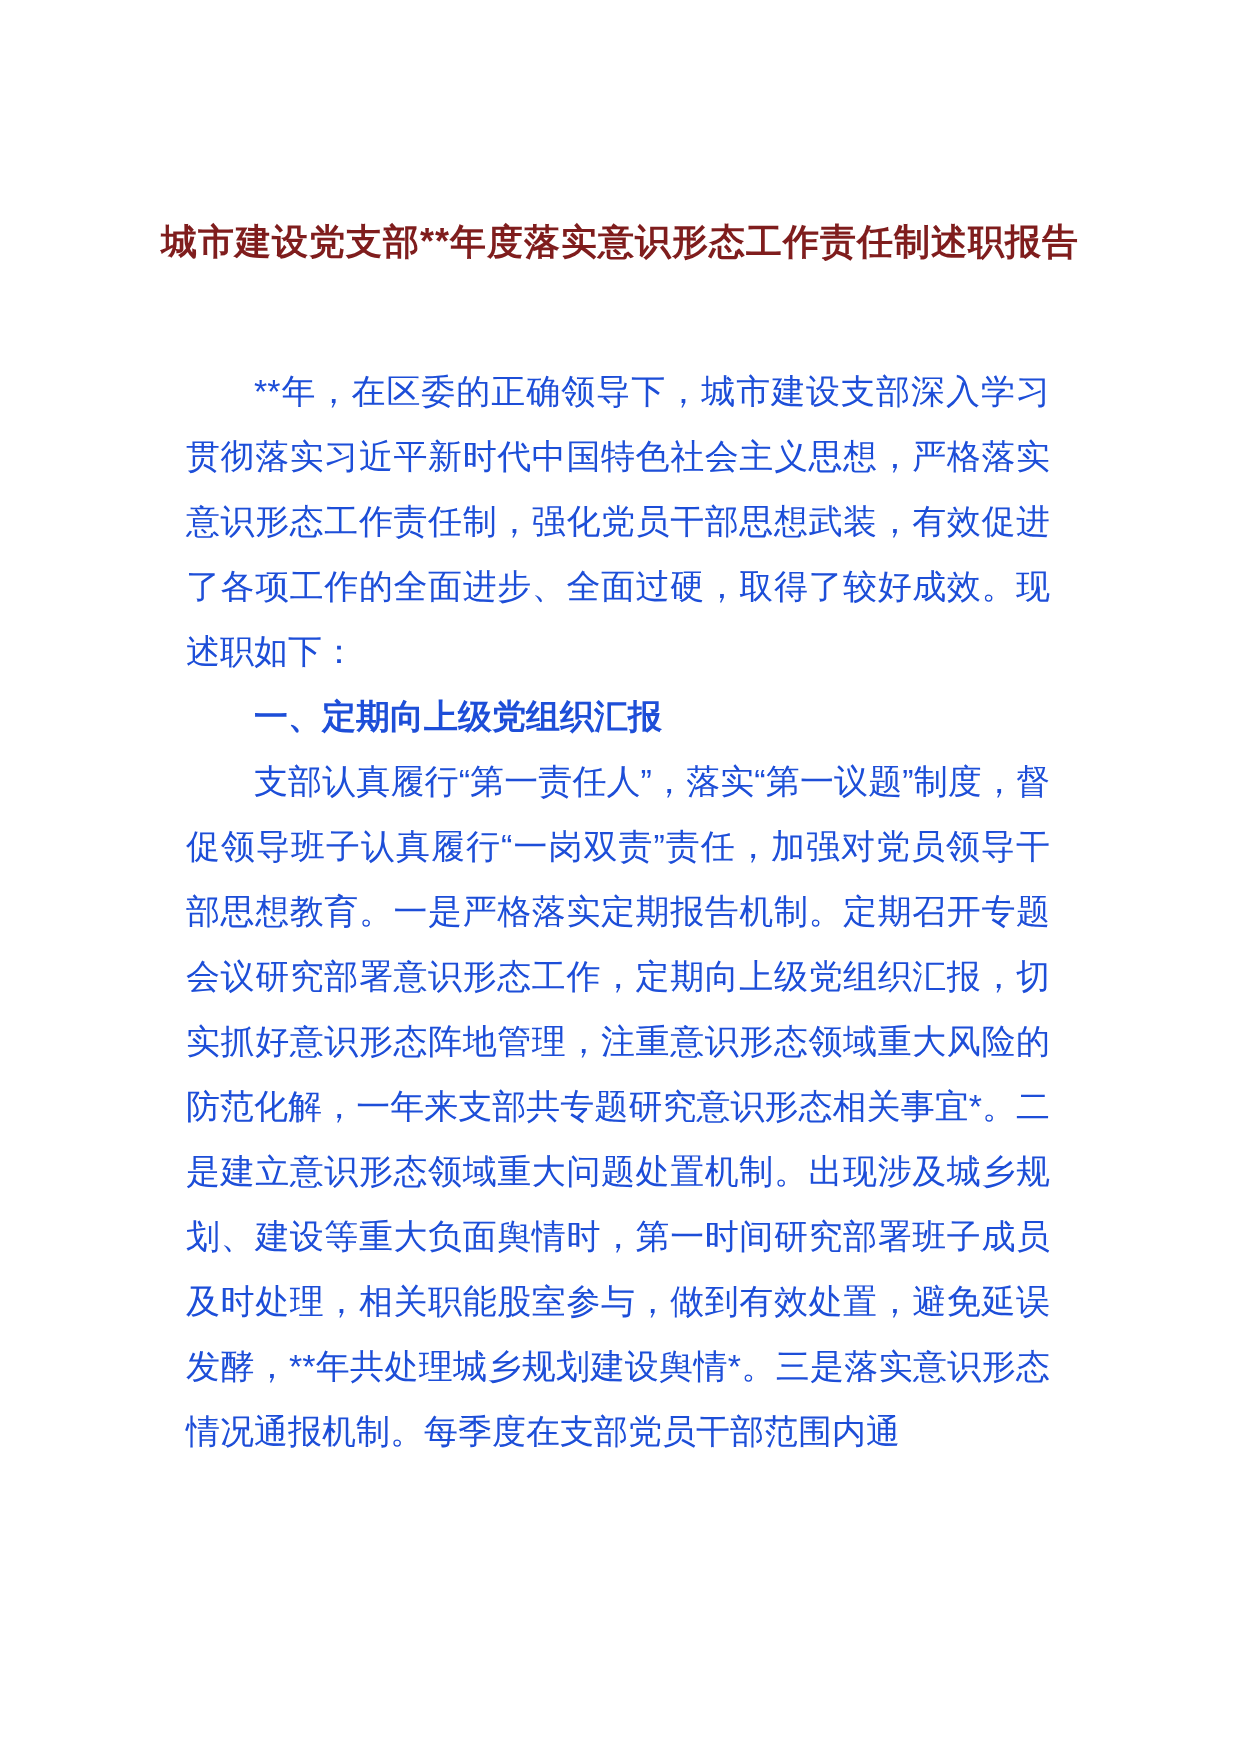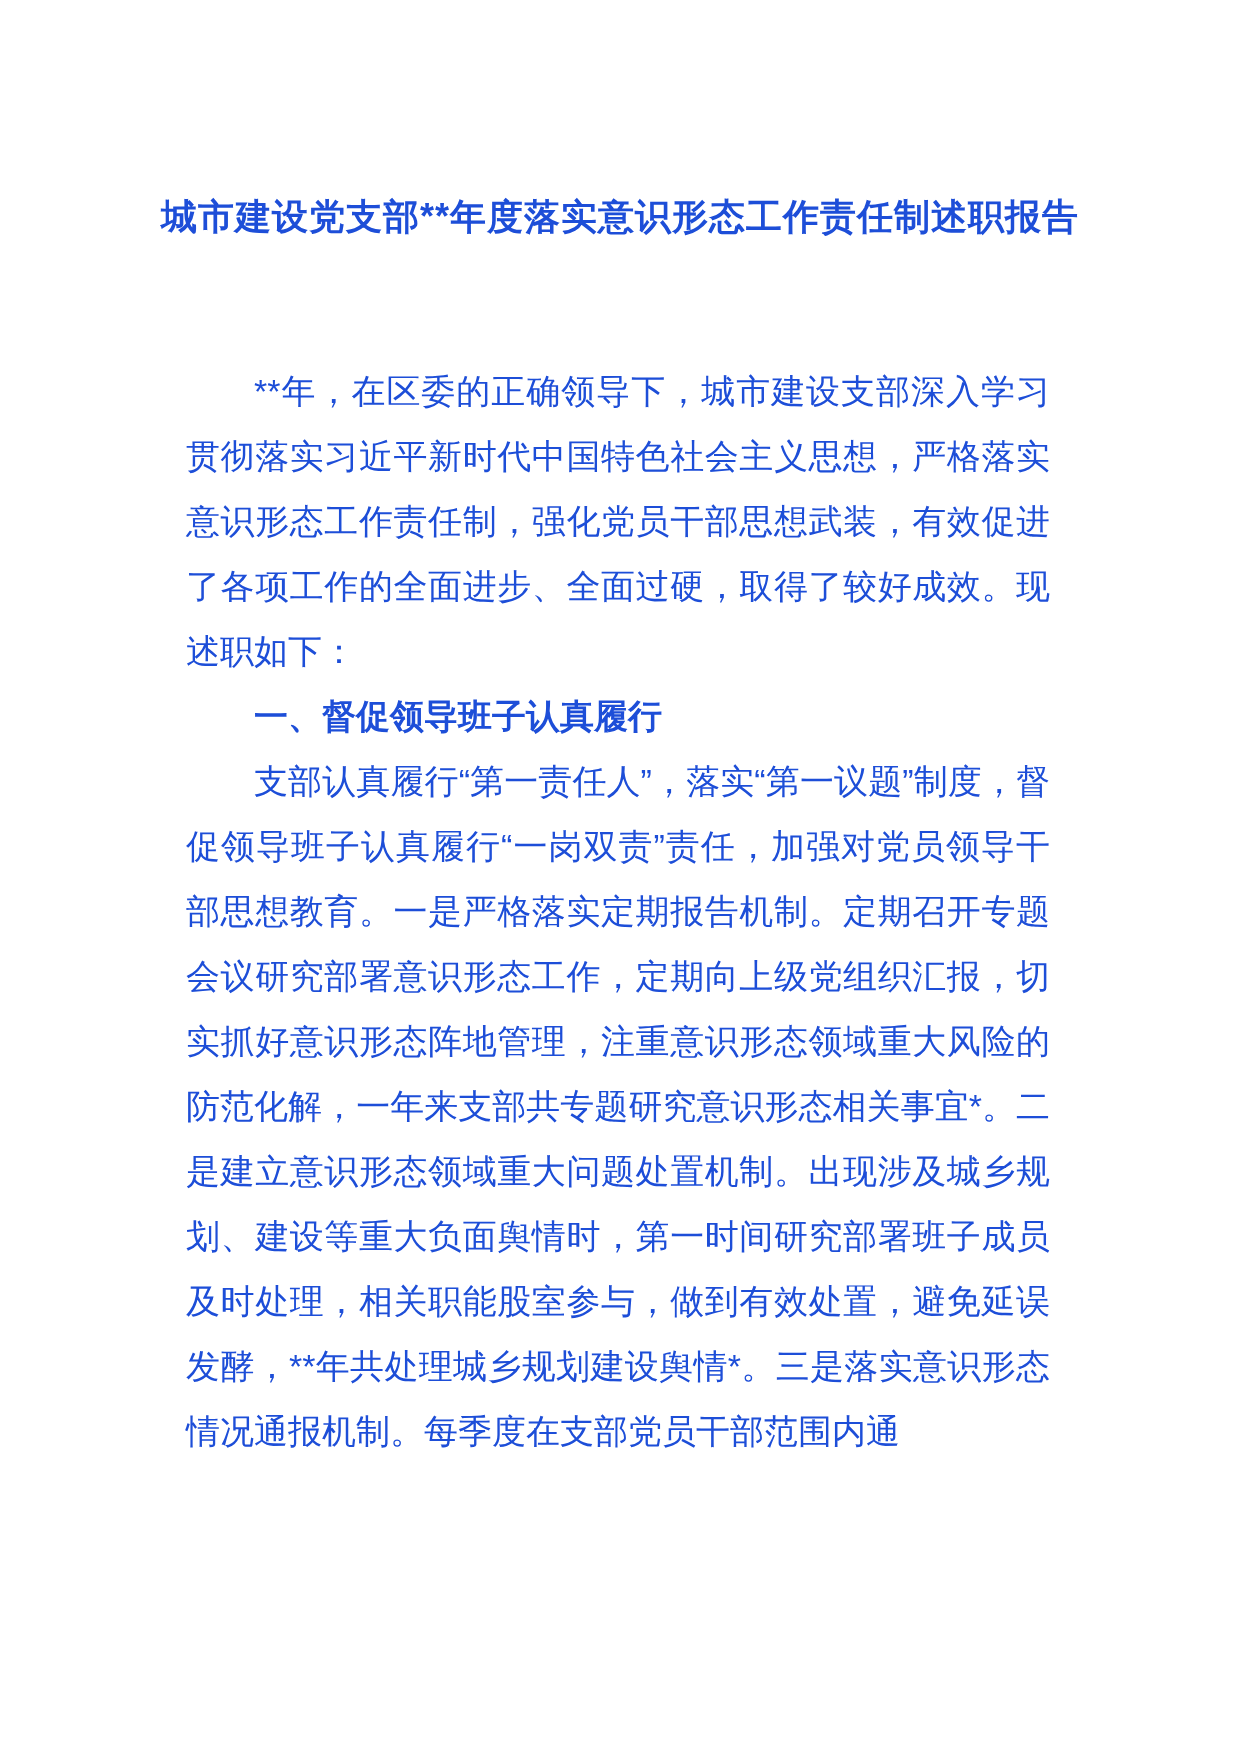--- a/index.html
+++ b/index.html
@@ -11,30 +11,30 @@
     position: relative;
     width: 1240px;
     height: 1754px;
     background: #ffffff;
     overflow: hidden;
     font-family: "Liberation Sans", sans-serif;
     color: #000000;
   }
   .doc-title {
     position: absolute;
-    top: 192px;
+    top: 217px;
     left: 0;
     width: 100%;
     margin: 0;
     text-align: center;
     font-size: 36px;
     font-weight: bold;
     line-height: 50px;
     letter-spacing: 1px;
-    color: #1d4ed8;
+    color: #7f1d1d;
   }
   .doc-body {
     position: absolute;
     top: 359px;
     left: 186px;
     width: 864px;
   }
   .doc-body p,
   .doc-body h2,
   .doc-body h3 {
@@ -58,18 +58,18 @@
 </style>
 </head>
 <body>
 
 <div class="page">
   <h1 class="doc-title">城市建设党支部**年度落实意识形态工作责任制述职报告</h1>
 
   <div class="doc-body">
     <p class="para">**年，在区委的正确领导下，城市建设支部深入学习贯彻落实习近平新时代中国特色社会主义思想，严格落实意识形态工作责任制，强化党员干部思想武装，有效促进了各项工作的全面进步、全面过硬，取得了较好成效。现述职如下：</p>
 
-    <h2 class="h-level1">一、督促领导班子认真履行</h2>
+    <h2 class="h-level1">一、定期向上级党组织汇报</h2>
 
 
     <p class="para">支部认真履行“第一责任人”，落实“第一议题”制度，督促领导班子认真履行“一岗双责”责任，加强对党员领导干部思想教育。一是严格落实定期报告机制。定期召开专题会议研究部署意识形态工作，定期向上级党组织汇报，切实抓好意识形态阵地管理，注重意识形态领域重大风险的防范化解，一年来支部共专题研究意识形态相关事宜*。二是建立意识形态领域重大问题处置机制。出现涉及城乡规划、建设等重大负面舆情时，第一时间研究部署班子成员及时处理，相关职能股室参与，做到有效处置，避免延误发酵，**年共处理城乡规划建设舆情*。三是落实意识形态情况通报机制。每季度在支部党员干部范围内通</p>
   </div>
 </div>
 
 </body></html>

